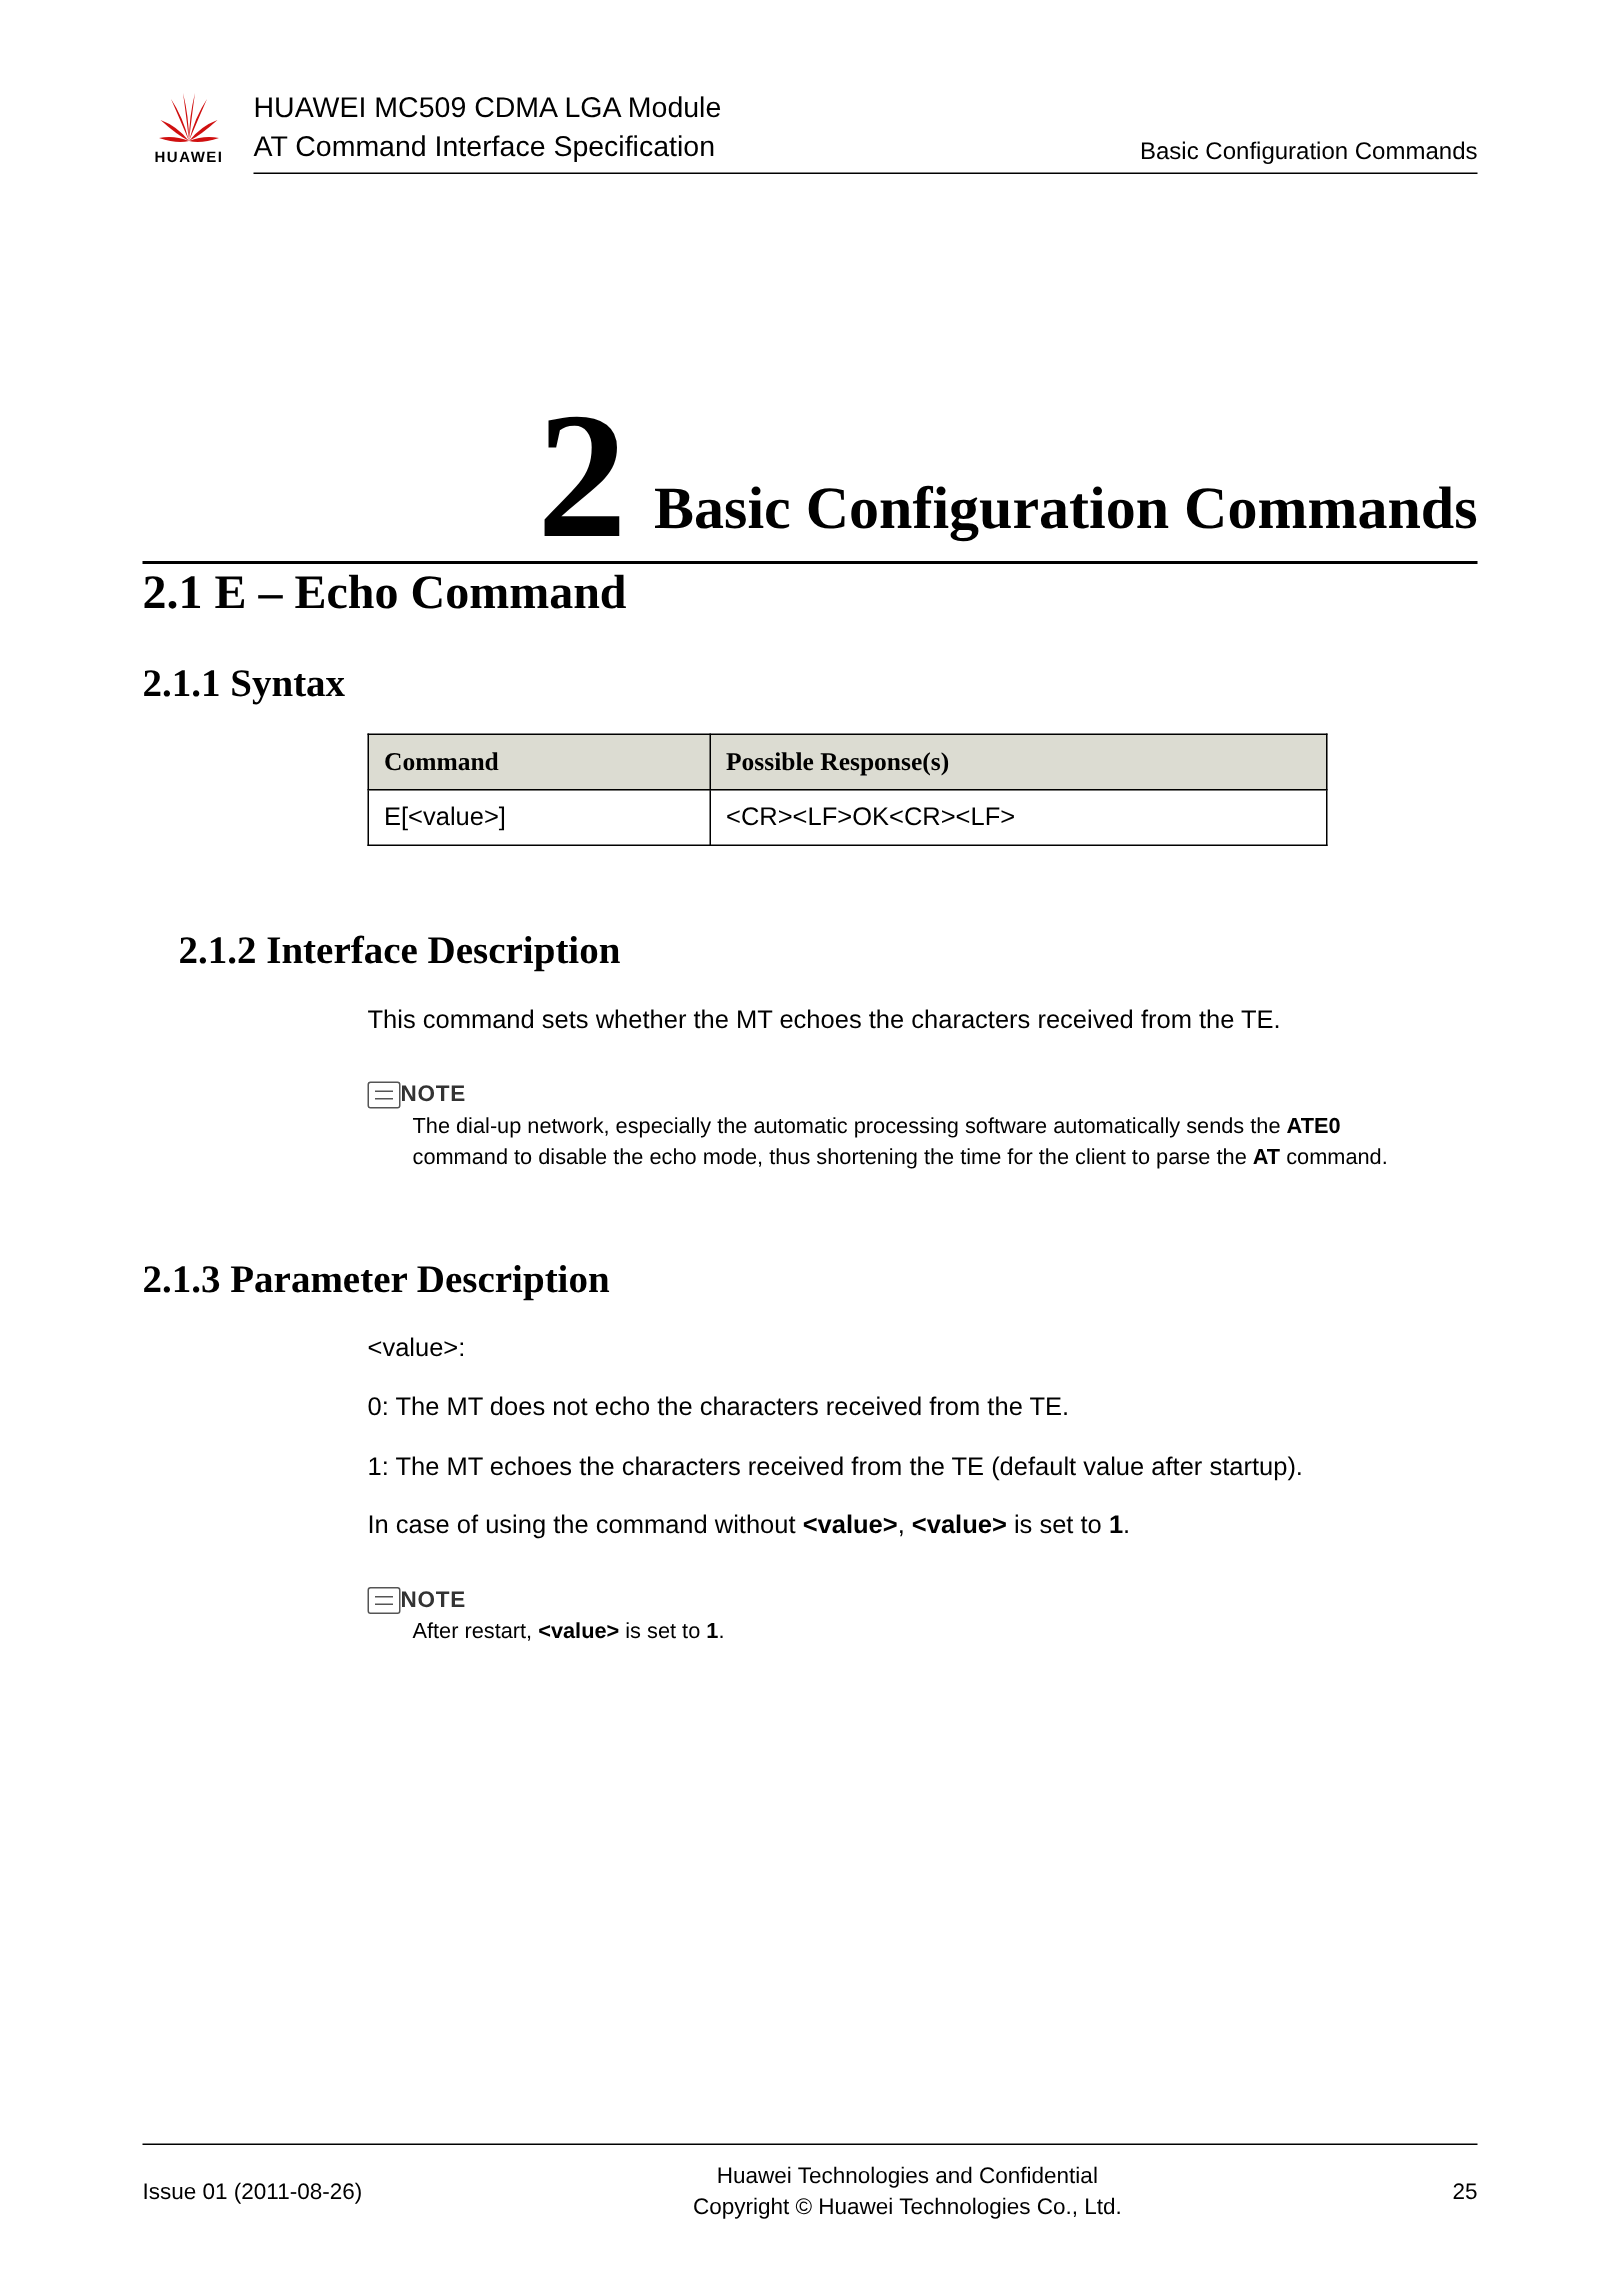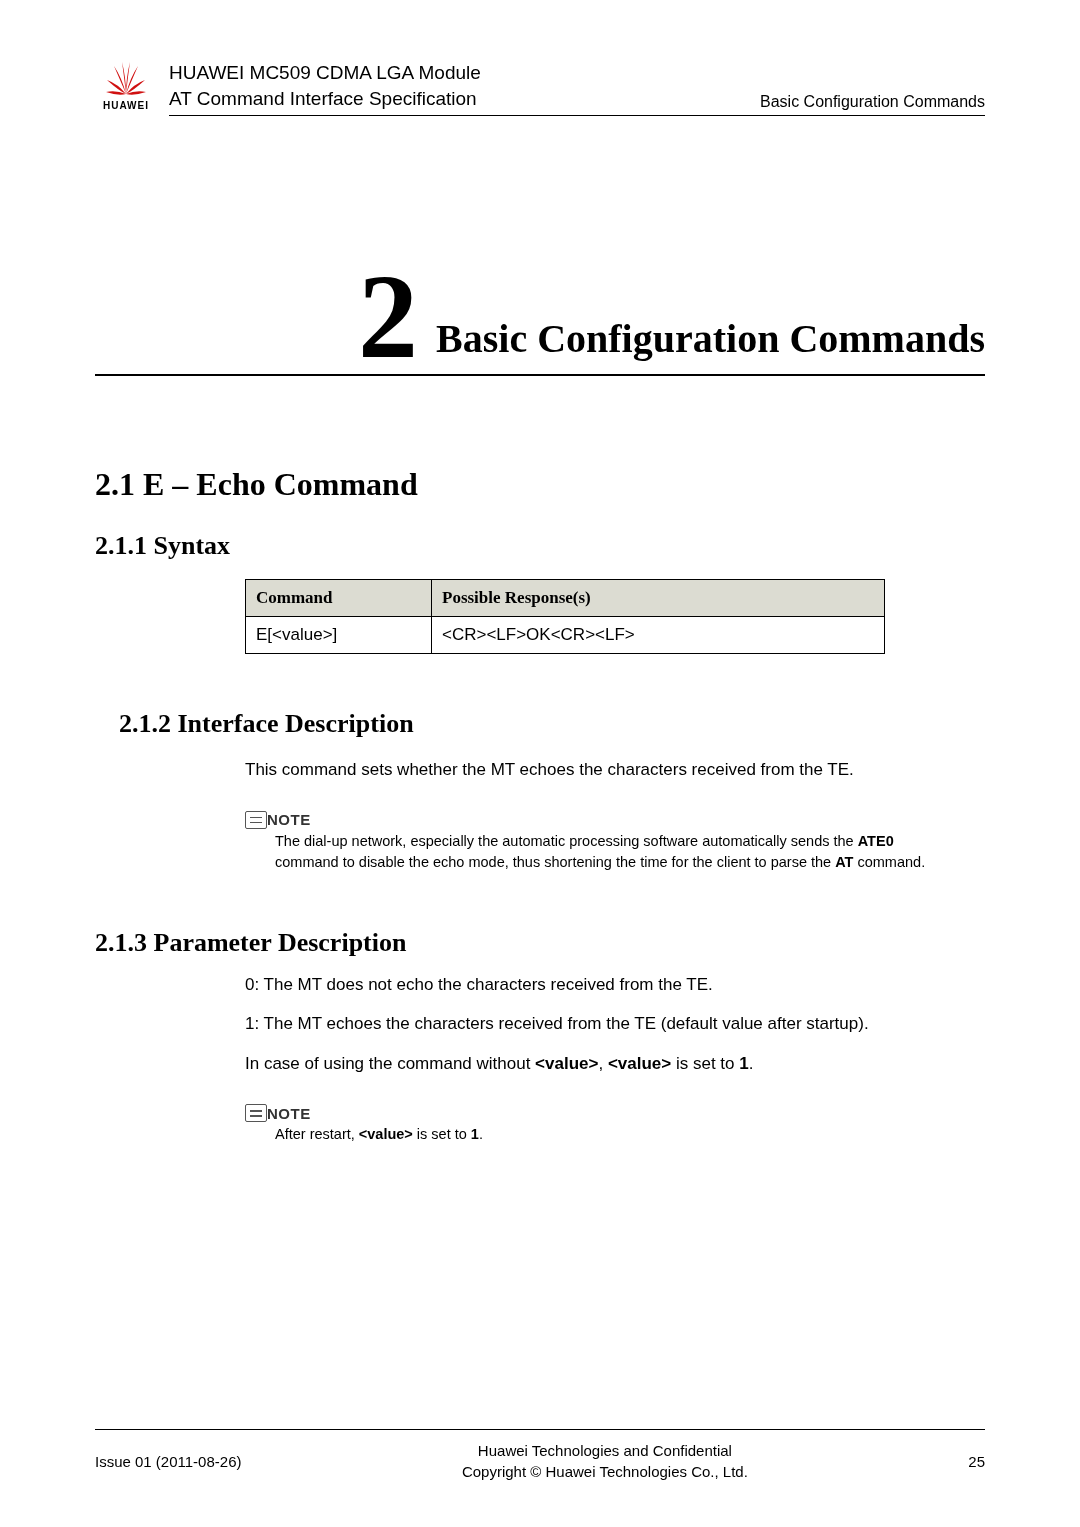--- a/index.html
+++ b/index.html
@@ -15,32 +15,32 @@
   .header-right { font-size: 16px; text-align: right; white-space: nowrap; }
   .header-rule { border: none; border-top: 1.5px solid #000; margin-top: 4px; width: calc(100% - 74px); margin-left: 74px; }
 
   
   .chapter-block { margin-top: 150px; }
   .chapter-line { display: flex; align-items: flex-end; justify-content: flex-end; gap: 18px; border-bottom: 2px solid #000; padding-bottom: 6px; }
   .chapter-num { font-family: Georgia, 'Times New Roman', serif; font-size: 120px; font-weight: bold; line-height: 0.85;}
   .chapter-title { font-family: Georgia, 'Times New Roman', serif; font-size: 40px; font-weight: bold;  padding-bottom: 6px;}
 
   
-  .h2 { font-family: Georgia, 'Times New Roman', serif; font-size: 32px; font-weight: bold; margin-top: 90px; }
+  .h2 { font-family: Georgia, 'Times New Roman', serif; font-size: 32px; font-weight: bold; }
   .h3 { font-family: Georgia, 'Times New Roman', serif; font-size: 26px; font-weight: bold; margin-top: 28px; }
 
   
   .body-indent { margin-left: 150px; margin-top: 18px; font-size: 17px; line-height: 1.5; }
   .para { margin-top: 14px; }
 
   
   table.cmd { border-collapse: collapse; width: 640px; margin-left: 150px; margin-top: 18px; }
   table.cmd th, table.cmd td { border: 1px solid #000; padding: 8px 10px; text-align: left; font-size: 17px; }
   table.cmd th { background: #dcdcd2; font-family: Georgia, 'Times New Roman', serif; font-weight: bold; }
-  table.cmd th:first-child, table.cmd td:first-child { width: 186px; margin-left: 16px; }
+  table.cmd th:first-child, table.cmd td:first-child { width: 228px; margin-left: 16px; }
 
   
   .note-block { margin-left: 150px; margin-top: 28px; }
   .note-head { display: flex; align-items: center; gap: 0; }
   .note-icon { width: 22px; height: 18px; border: 1.5px solid #555; border-radius: 2px; position: relative; }
   .note-icon::before, .note-icon::after { content: ""; position: absolute; left: 4px; right: 4px; height: 1.2px; background: #555; }
   .note-icon::before { top: 5px; }
   .note-icon::after { top: 10px; }
   .note-label { font-size: 15px; font-weight: bold; color: #333; letter-spacing: 0.5px; }
   .note-text { font-size: 14.5px; line-height: 1.45; margin-left: 30px; margin-top: 2px; max-width: 660px; }
@@ -112,20 +112,21 @@
     <div class="note-head">
       <span class="note-icon"></span>
       <span class="note-label">NOTE</span>
     </div>
     <div class="note-text">
       <span>The dial-up network, especially the automatic processing software automatically sends the </span><b>ATE0</b><span> command to disable the echo mode, thus shortening the time for the client to parse the </span><b>AT</b><span> command.</span>
     </div>
   </div>
 
   <div class="h3" style="margin-top:55px;">2.1.3 Parameter Description</div>
+  <div class="body-indent">&lt;value&gt;:</div>
   <div class="body-indent para">0: The MT does not echo the characters received from the TE.</div>
   <div class="body-indent para">1: The MT echoes the characters received from the TE (default value after startup).</div>
   <div class="body-indent para">
     <span>In case of using the command without </span><b>&lt;value&gt;</b><span>, </span><b>&lt;value&gt;</b><span> is set to </span><b>1</b><span>.</span>
   </div>
 
   <div class="note-block">
     <div class="note-head">
       <span class="note-icon"></span>
       <span class="note-label">NOTE</span>

